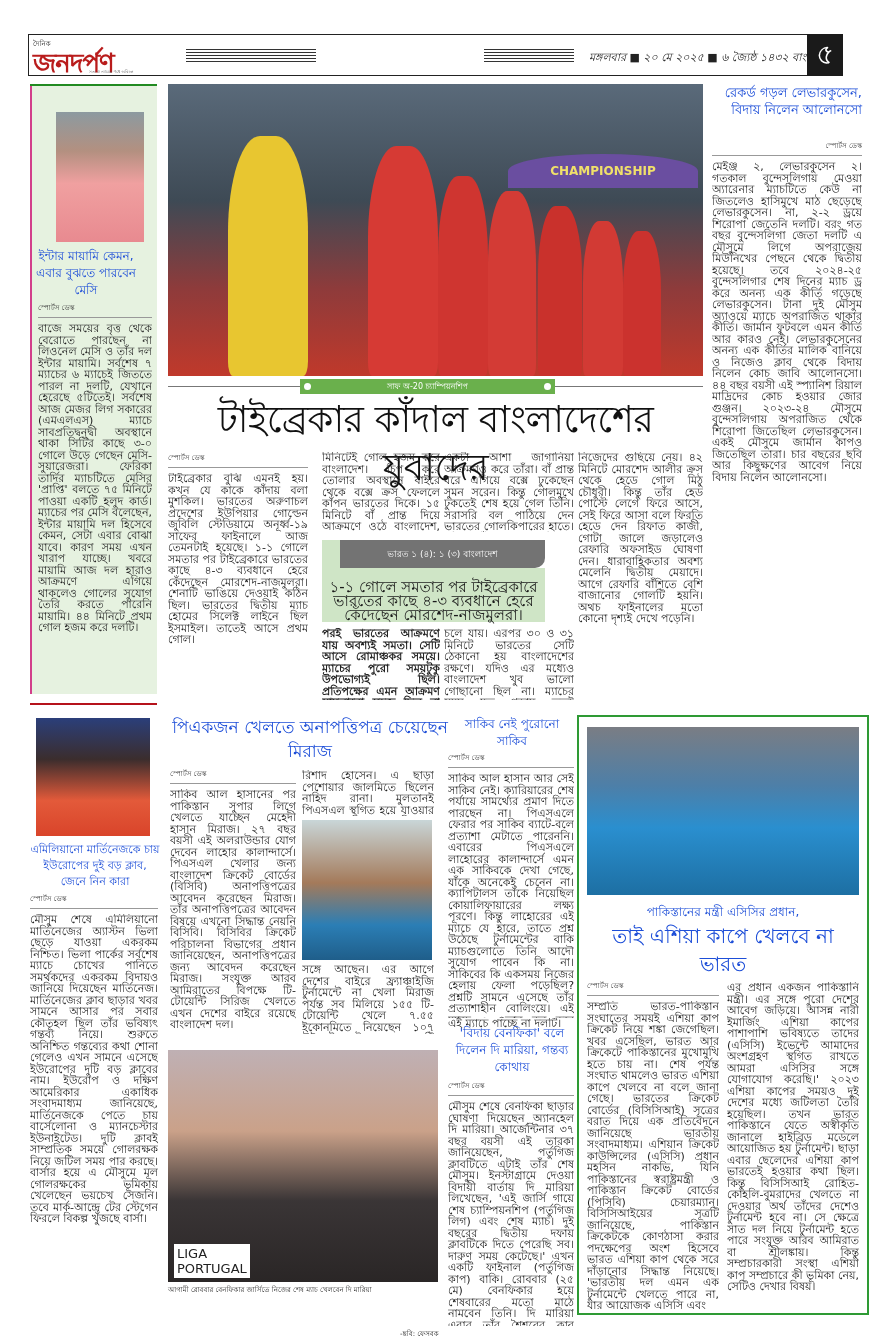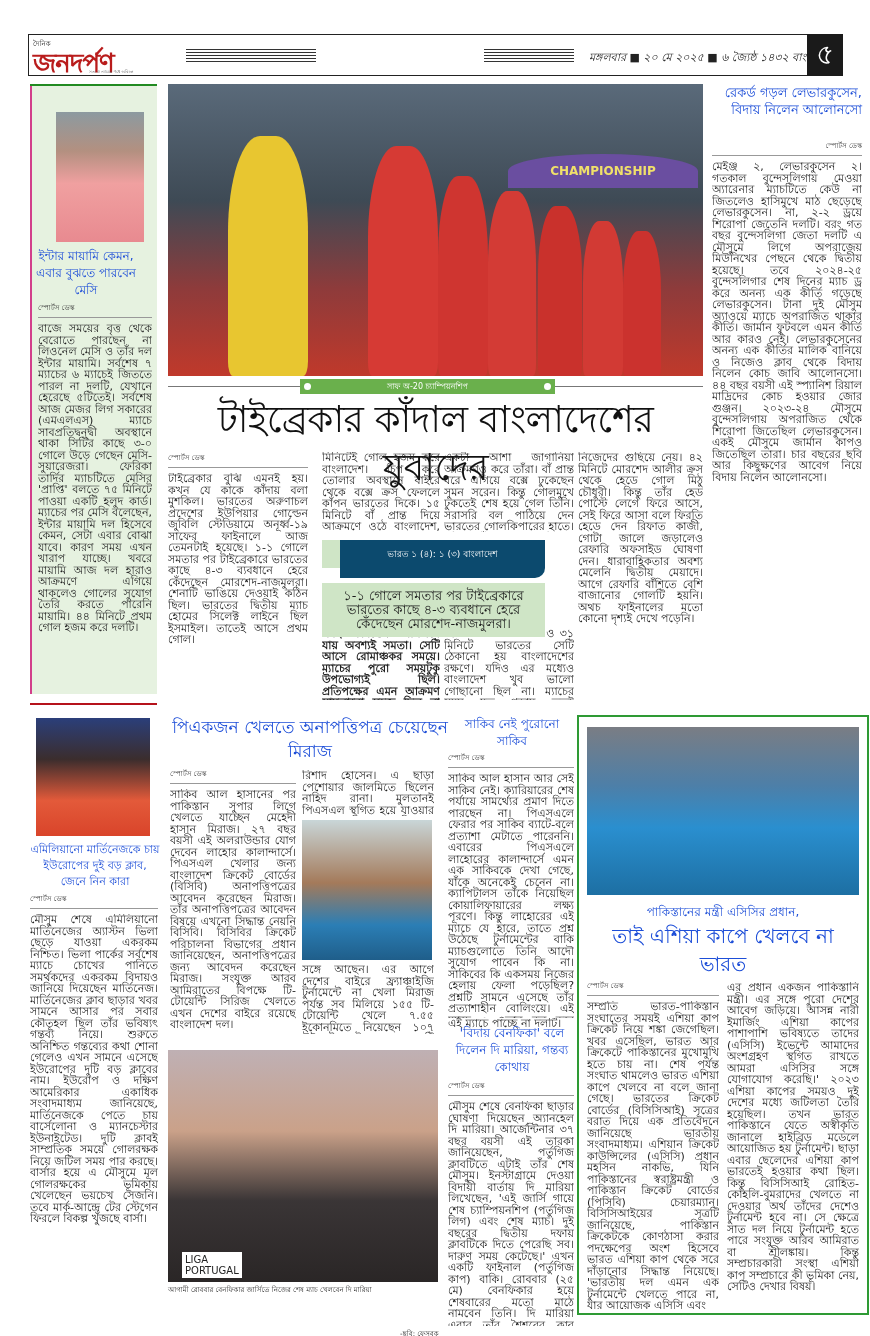--- a/index.html
+++ b/index.html
@@ -39,25 +39,25 @@
   .player { position: absolute; bottom: 0; border-radius: 40% 40% 6% 6%; }
 
   
   #kicker-rule { left: 168px; top: 386px; width: 535px; height: 1px; background: #777; }
   #kicker { left: 300px; top: 379px; width: 255px; height: 15px; background: #6ab04c; color: #fff;
     font-size: 8px; text-align: center; line-height: 15px; }
   .kdot { position: absolute; top: 4px; width: 7px; height: 7px; border-radius: 50%; background: #fff; }
   #main-headline { left: 168px; top: 396px; width: 535px; font-size: 37px; line-height: 48px; text-align: center; color: #111; letter-spacing: -0.5px; }
 
   
-  #score-band { left: 340px; top: 540px; width: 205px; height: 38px; background: #0c4a6e; color: #fff;
+  #score-band { left: 340px; top: 540px; width: 205px; height: 28px; background: #737373; color: #fff;
     font-size: 9px; line-height: 28px; text-align: center; border-radius: 0 0 10px 0; }
   #score-band-left { left: 322px; top: 540px; width: 18px; height: 28px; background: #cfe5c6; }
   #score-box { left: 322px; top: 568px; width: 223px; height: 54px; background: #cfe5c6;
-    font-size: 13px; line-height: 14px; text-align: center; padding-top: 6px; margin-top: 15px; }
+    font-size: 15px; line-height: 14px; text-align: center; padding-top: 12px; }
 
   
   #lev-head { left: 712px; top: 84px; width: 150px; font-size: 13px; line-height: 17px; text-align: right; }
 
   
   #emi-rule { left: 30px; top: 703px; width: 127px; height: 2px; background: #b5121b; }
   #emi-photo { left: 36px; top: 718px; width: 114px; height: 118px;
     background: linear-gradient(180deg, #2b3f7a 0%, #3b2d2d 35%, #e35a3a 70%, #d9442a 100%); }
   #emi-head { left: 30px; top: 842px; width: 130px; font-size: 11px; line-height: 16px; }
 
@@ -161,21 +161,21 @@
   <div class="body-text" style="height:245px;">সাকিব আল হাসান আর সেই সাকিব নেই। ক্যারিয়ারের শেষ পর্যায়ে সামর্থ্যের প্রমাণ দিতে পারছেন না। পিএসএলে ফেরার পর সাকিব ব্যাটে-বলে প্রত্যাশা মেটাতে পারেননি। এবারের পিএসএলে লাহোরের কালান্দার্সে এমন এক সাকিবকে দেখা গেছে, যাঁকে অনেকেই চেনেন না। ক্যাপিটালস তাঁকে নিয়েছিল কোয়ালিফায়ারের লক্ষ্য পূরণে। কিন্তু লাহোরের এই ম্যাচে যে হারে, তাতে প্রশ্ন উঠেছে টুর্নামেন্টের বাকি ম্যাচগুলোতে তিনি আদৌ সুযোগ পাবেন কি না। সাকিবের কি একসময় নিজের হেলায় ফেলা পড়েছিল? প্রশ্নটি সামনে এসেছে তাঁর প্রত্যাশাহীন বোলিংয়ে। এই ম্যাচে ৩ ওভার বল করে দিয়েছেন ৪৫ রান। এই সাকিবকে আর কখনো দেখা যায়নি।</div>
   <div class="body-text">এই ম্যাচে পাচ্ছে না দলটি।</div>
 </div>
 
 <div id="dimaria-head" class="abs head">'বিদায় বেনফিকা' বলে দিলেন দি মারিয়া, গন্তব্য কোথায়</div>
 <div class="abs" style="left:448px;top:1080px;width:126px;">
   <div class="byline">স্পোর্টস ডেস্ক</div>
   <div class="body-text" style="height:225px;">মৌসুম শেষে বেনফিকা ছাড়ার ঘোষণা দিয়েছেন অ্যানহেল দি মারিয়া। আর্জেন্টিনার ৩৭ বছর বয়সী এই তারকা জানিয়েছেন, পর্তুগিজ ক্লাবটিতে এটাই তাঁর শেষ মৌসুম। ইনস্টাগ্রামে দেওয়া বিদায়ী বার্তায় দি মারিয়া লিখেছেন, 'এই জার্সি গায়ে শেষ চ্যাম্পিয়নশিপ (পর্তুগিজ লিগ) এবং শেষ ম্যাচ। দুই বছরের দ্বিতীয় দফায় ক্লাবটিকে দিতে পেরেছি সব। দারুণ সময় কেটেছে।' এখন একটি ফাইনাল (পর্তুগিজ কাপ) বাকি। রোববার (২৫ মে) বেনফিকার হয়ে শেষবারের মতো মাঠে নামবেন তিনি। দি মারিয়া এবার তাঁর শৈশবের ক্লাব রোজারিও সেন্ট্রালে ফিরতে পারেন। সর্বশেষ রোজারিওর সঙ্গে আলোচনা চলছে বলে জানিয়েছে আর্জেন্টাইন সংবাদমাধ্যম।</div>
 </div>
 <div id="dimaria-photo" class="abs photo">
-  <div class="abs" style="left:14px;bottom:4px;background:#fff;color:#222;font-size:10px;padding:2px 3px;margin-top:31px;">LIGA<br>PORTUGAL</div>
+  <div class="abs" style="left:6px;bottom:4px;background:#fff;color:#222;font-size:13px;padding:2px 3px;margin-top:31px;">LIGA<br>PORTUGAL</div>
 </div>
 <div id="dimaria-caption" class="abs">আগামী রোববার বেনফিকার জার্সিতে নিজের শেষ ম্যাচ খেলবেন দি মারিয়া</div>
 <div id="dimaria-credit" class="abs">-ছবি: ফেসবুক</div>
 
 <div id="asia-box" class="abs"></div>
 <div id="india-photo" class="abs photo"></div>
 <div id="asia-head-1" class="abs head">পাকিস্তানের মন্ত্রী এসিসির প্রধান,</div>
 <div id="asia-head-2" class="abs head">তাই এশিয়া কাপে খেলবে না ভারত</div>
 <div class="abs" style="left:587px;top:980px;width:132px;">
   <div class="byline">স্পোর্টস ডেস্ক</div>

